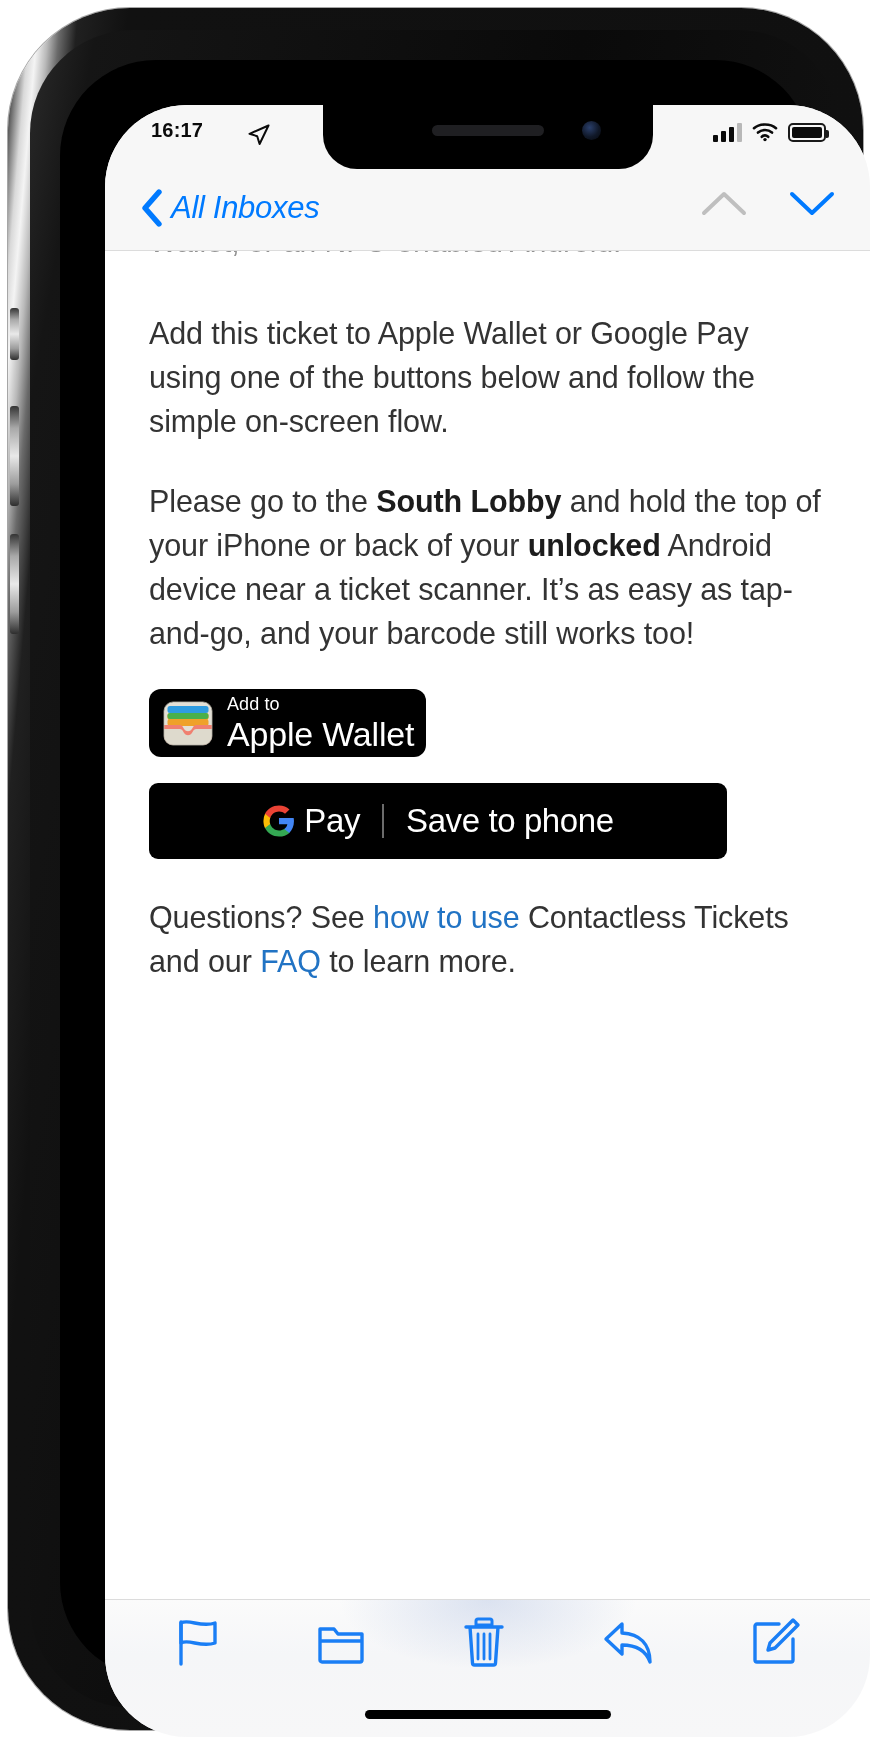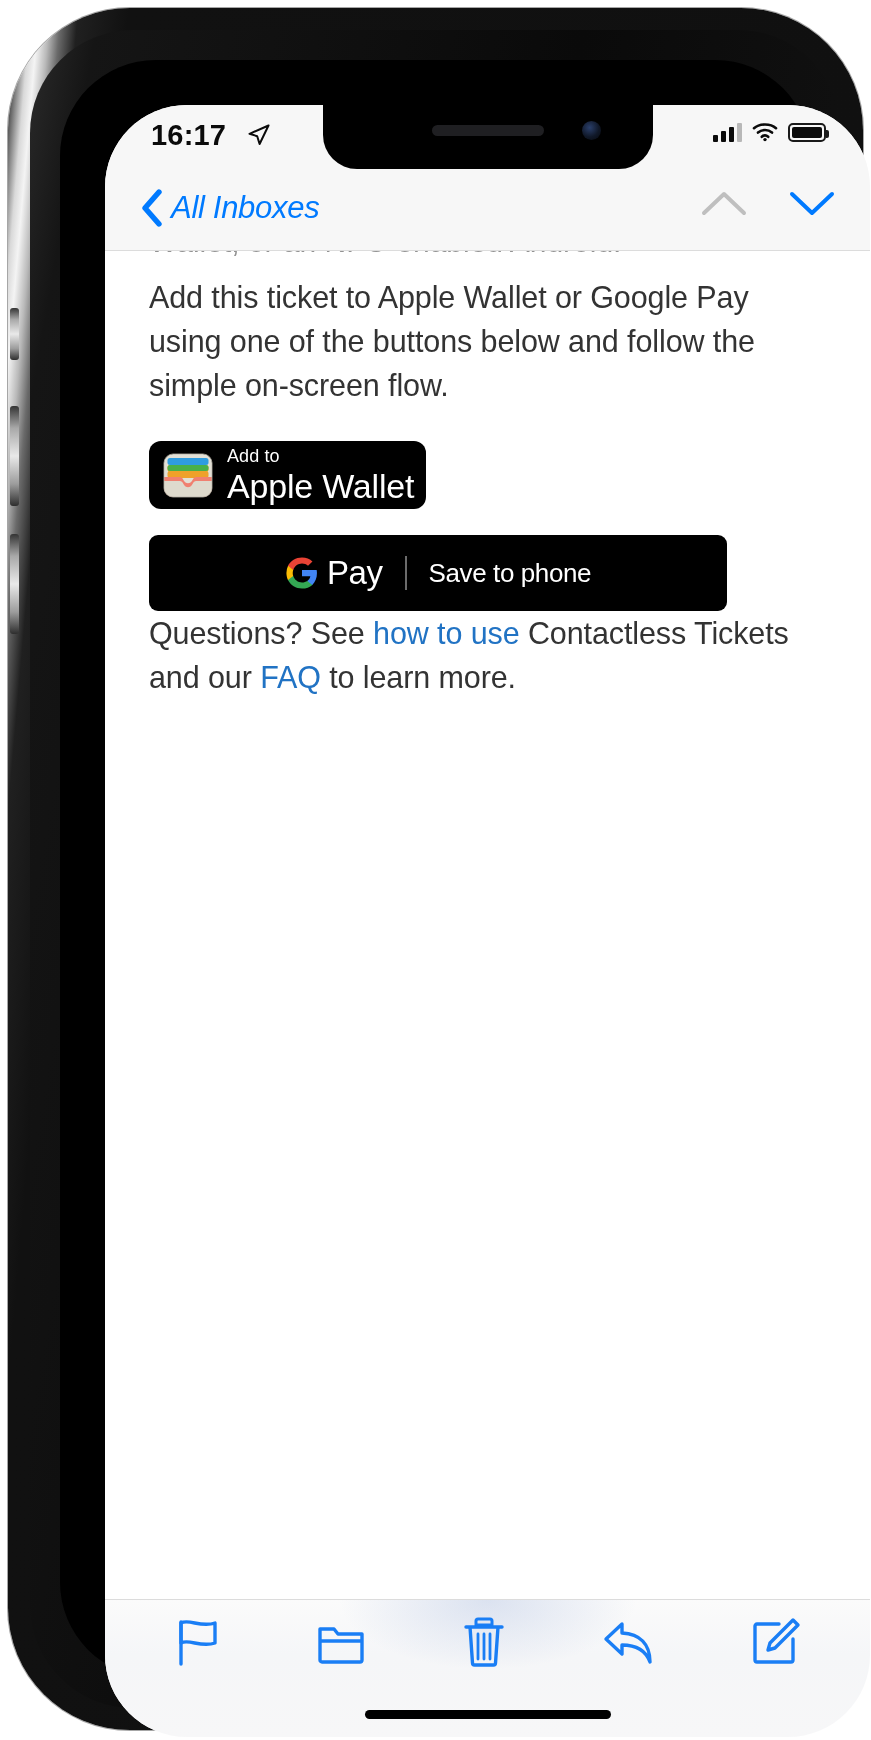--- a/index.html
+++ b/index.html
@@ -103,21 +103,21 @@
 
   
   .statusbar {
     position: absolute; left: 0; top: 0;
     width: 100%; height: 66px;
     background: #f7f7f7;
     z-index: 30;
   }
   .sb-time {
     position: absolute; left: 46px; top: 14px;
-    font-size: 29px; font-weight: 700; color: #0b0b0b;
+    font-size: 20px; font-weight: 700; color: #0b0b0b;
     letter-spacing: 0.2px;
     text-align: center;
   }
   .sb-loc {
     position: absolute; left: 142px; top: 18px;
     width: 24px; height: 24px;
   }
   .sb-right {
     position: absolute; right: 44px; top: 17px;
     display: flex; align-items: center; gap: 10px;
@@ -187,20 +187,21 @@
   .clipped-line .txt {
     position: absolute; top: -26px; left: 0;
     font-size: 30px; color: #3a3a3a;
     white-space: nowrap;
   }
 
   .p {
     font-size: 30.5px;
     line-height: 44px;
     color: #333333;
+    margin-top: 36px;
     font-family: "Liberation Sans", sans-serif;
     letter-spacing: -0.1px;
   }
   .p b { font-weight: 700; color: #1c1c1c; }
 
   .detail-list { margin-top: 34px; }
   .detail-list .row {
     font-size: 30.5px; line-height: 44px; color: #333;
   }
   .detail-list .row b { font-weight: 700; color: #1c1c1c; }
@@ -234,21 +235,21 @@
     display: flex; align-items: center; justify-content: center;
     gap: 0;
     cursor: pointer;
   }
   .gpay-g { width: 34px; height: 34px; margin-right: 8px; }
   .gpay-pay { color: #fff; font-size: 33px; letter-spacing: -.4px; }
   .gpay-div {
     width: 2px; height: 34px; background: #6b6b6b;
     margin: 0 22px;
   }
-  .gpay-save { color: #fff; font-size: 26px; letter-spacing: -.4px; }
+  .gpay-save { color: #fff; font-size: 33px; letter-spacing: -.4px; }
 
   .p a { color: #2173c4; text-decoration: none; }
 
   
   .toolbar {
     position: absolute; left: 0; bottom: 0;
     width: 100%; height: 138px;
     background: linear-gradient(180deg,#fbfbfb 0%, #f5f6f8 40%, #f7f7f8 100%);
     border-top: 1px solid #dcdcdc;
     z-index: 22;
@@ -342,20 +343,21 @@
 
           <div class="mailbody">
             <div class="body-inner">
 
               <div class="clipped-line">
                 <span class="txt">Wallet, or an NFC-enabled Android.</span>
               </div>
 
               <p class="p">Add this ticket to Apple Wallet or Google Pay using one of the buttons below and follow the simple on-screen flow.</p>
 
+              <p class="p"><span>Please go to the </span><b>South Lobby</b><span> and hold the top of your iPhone or back of your </span><b>unlocked</b><span> Android device near a ticket scanner. It’s as easy as tap-and-go, and your barcode still works too!</span></p>
 
 
 
               
               <div class="wallet-btn">
                 <svg class="wallet-icon" viewBox="0 0 50 45">
                   <defs>
                     <clipPath id="wclip">
                         <rect x="1" y="1" width="48" height="43" rx="9"></rect>
                       </clipPath>

